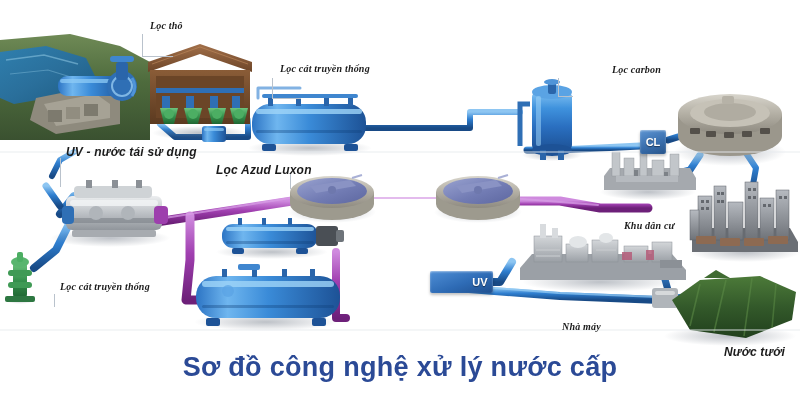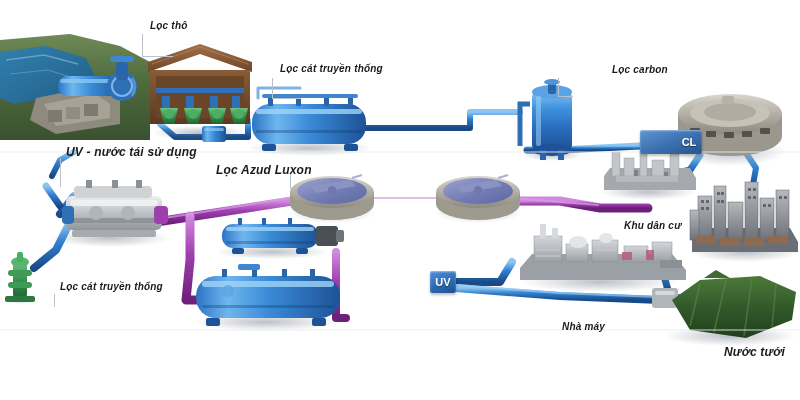--- a/index.html
+++ b/index.html
@@ -18,21 +18,21 @@
   .lbl {
     position: absolute;
     font-style: italic;
     font-weight: bold;
     color: #1a1a1a;
     white-space: nowrap;
     letter-spacing: .2px;
     z-index: 40;
   }
   .lbl-sm { font-size: 12px; }
-  .lbl-md { font-size: 10px; }
+  .lbl-md { font-size: 10px; font-family: Liberation Serif, serif; }
   .leader {
     position: absolute;
     border-left: 1px solid #b9c2cc;
     border-bottom: 1px solid #b9c2cc;
     z-index: 35;
   }
   .title {
     position: absolute;
     left: 0; right: 0;
     text-align: center;
@@ -57,20 +57,21 @@
     color: #ffffff;
     font-weight: bold;
     font-size: 11px;
     border-radius: 2px;
     z-index: 45;
     text-shadow: 0 1px 1px rgba(0,0,0,.45);
   }
   .uvbox {
     background: linear-gradient(160deg,#4f8fd6 0%,#2e6bb5 55%,#1f4f8e 100%);
     box-shadow: inset 0 1px 2px rgba(255,255,255,.5), 0 2px 3px rgba(0,0,0,.25);
+    padding-left: 37px;
   }
   .clbox {
     background: linear-gradient(160deg,#5d95d2 0%,#3a6fae 55%,#27548a 100%);
     box-shadow: inset 0 1px 2px rgba(255,255,255,.45), 0 2px 3px rgba(0,0,0,.25);
   }
 </style>
 </head>
 <body>
 
 <div id="stage">
@@ -510,16 +511,17 @@
   <div class="lbl lbl-md" style="left:280px; top:63px;">Lọc cát truyền thống</div>
   <div class="lbl lbl-md" style="left:612px; top:64px;">Lọc carbon</div>
   <div class="lbl lbl-sm" style="left:66px;  top:145px;">UV - nước tái sử dụng</div>
   <div class="lbl lbl-sm" style="left:216px; top:163px;">Lọc Azud Luxon</div>
   <div class="lbl lbl-md" style="left:624px; top:220px;">Khu dân cư</div>
   <div class="lbl lbl-md" style="left:60px;  top:281px;">Lọc cát truyền thống</div>
   <div class="lbl lbl-md" style="left:562px; top:290px;margin-top:31px;">Nhà máy</div>
   <div class="lbl lbl-sm" style="left:724px; top:345px;">Nước tưới</div>
 
   <div class="uvbox" style="left:430px; top:271px; width:26px; height:22px;">UV</div>
-  <div class="clbox" style="left:640px; top:130px; width:26px; height:24px;padding-left:36px;">CL</div>
-
+  <div class="clbox" style="left:640px; top:130px; width:26px; height:24px;">CL</div>
+
+  <div class="title" style="top:352px;">Sơ đồ công nghệ xử lý nước cấp</div>
 
 </div>
 
 </body></html>

